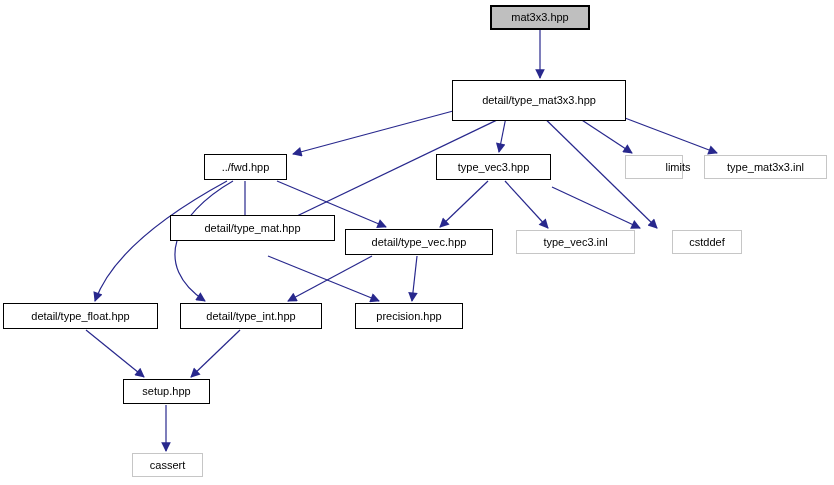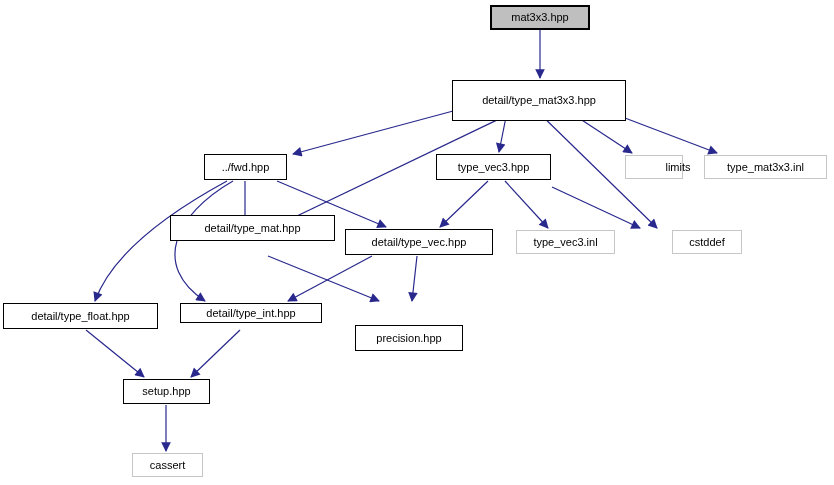--- a/index.html
+++ b/index.html
@@ -58,20 +58,20 @@
     </svg>
 
 <div class="node root" style="left: 490px; top: 5px; width: 100px; height: 25px;">mat3x3.hpp</div>
     <div class="node internal" style="left: 452px; top: 80px; width: 174px; height: 41px;">detail/type_mat3x3.hpp</div>
     <div class="node internal" style="left: 204px; top: 154px; width: 83px; height: 26px;">../fwd.hpp</div>
     <div class="node internal" style="left: 436px; top: 154px; width: 115px; height: 26px;">type_vec3.hpp</div>
     <div class="node external" style="left: 625px; top: 155px; width: 58px; height: 24px; padding-left: 48px;">limits</div>
     <div class="node external" style="left: 704px; top: 155px; width: 123px; height: 24px;">type_mat3x3.inl</div>
     <div class="node internal" style="left: 170px; top: 215px; width: 165px; height: 26px;">detail/type_mat.hpp</div>
     <div class="node internal" style="left: 345px; top: 229px; width: 148px; height: 26px;">detail/type_vec.hpp</div>
-    <div class="node external" style="left: 516px; top: 230px; width: 99px; height: 24px;">type_vec3.inl</div>
+    <div class="node external" style="left: 516px; top: 230px; width: 119px; height: 24px;">type_vec3.inl</div>
     <div class="node external" style="left: 647px; top: 230px; width: 70px; height: 24px; margin-left: 25px;">cstddef</div>
     <div class="node internal" style="left: 3px; top: 303px; width: 155px; height: 26px;">detail/type_float.hpp</div>
-    <div class="node internal" style="left: 180px; top: 303px; width: 142px; height: 20px;">detail/type_int.hpp</div>
-    <div class="node internal" style="left: 355px; top: 303px; width: 108px; height: 26px; margin-top: 22px;">precision.hpp</div>
+    <div class="node internal" style="left: 180px; top: 303px; width: 142px; height: 26px;">detail/type_int.hpp</div>
+    <div class="node internal" style="left: 355px; top: 303px; width: 108px; height: 26px;">precision.hpp</div>
     <div class="node internal" style="left: 123px; top: 379px; width: 87px; height: 25px;">setup.hpp</div>
     <div class="node external" style="left: 132px; top: 453px; width: 71px; height: 24px;">cassert</div>
   </div>
 
 </body></html>

